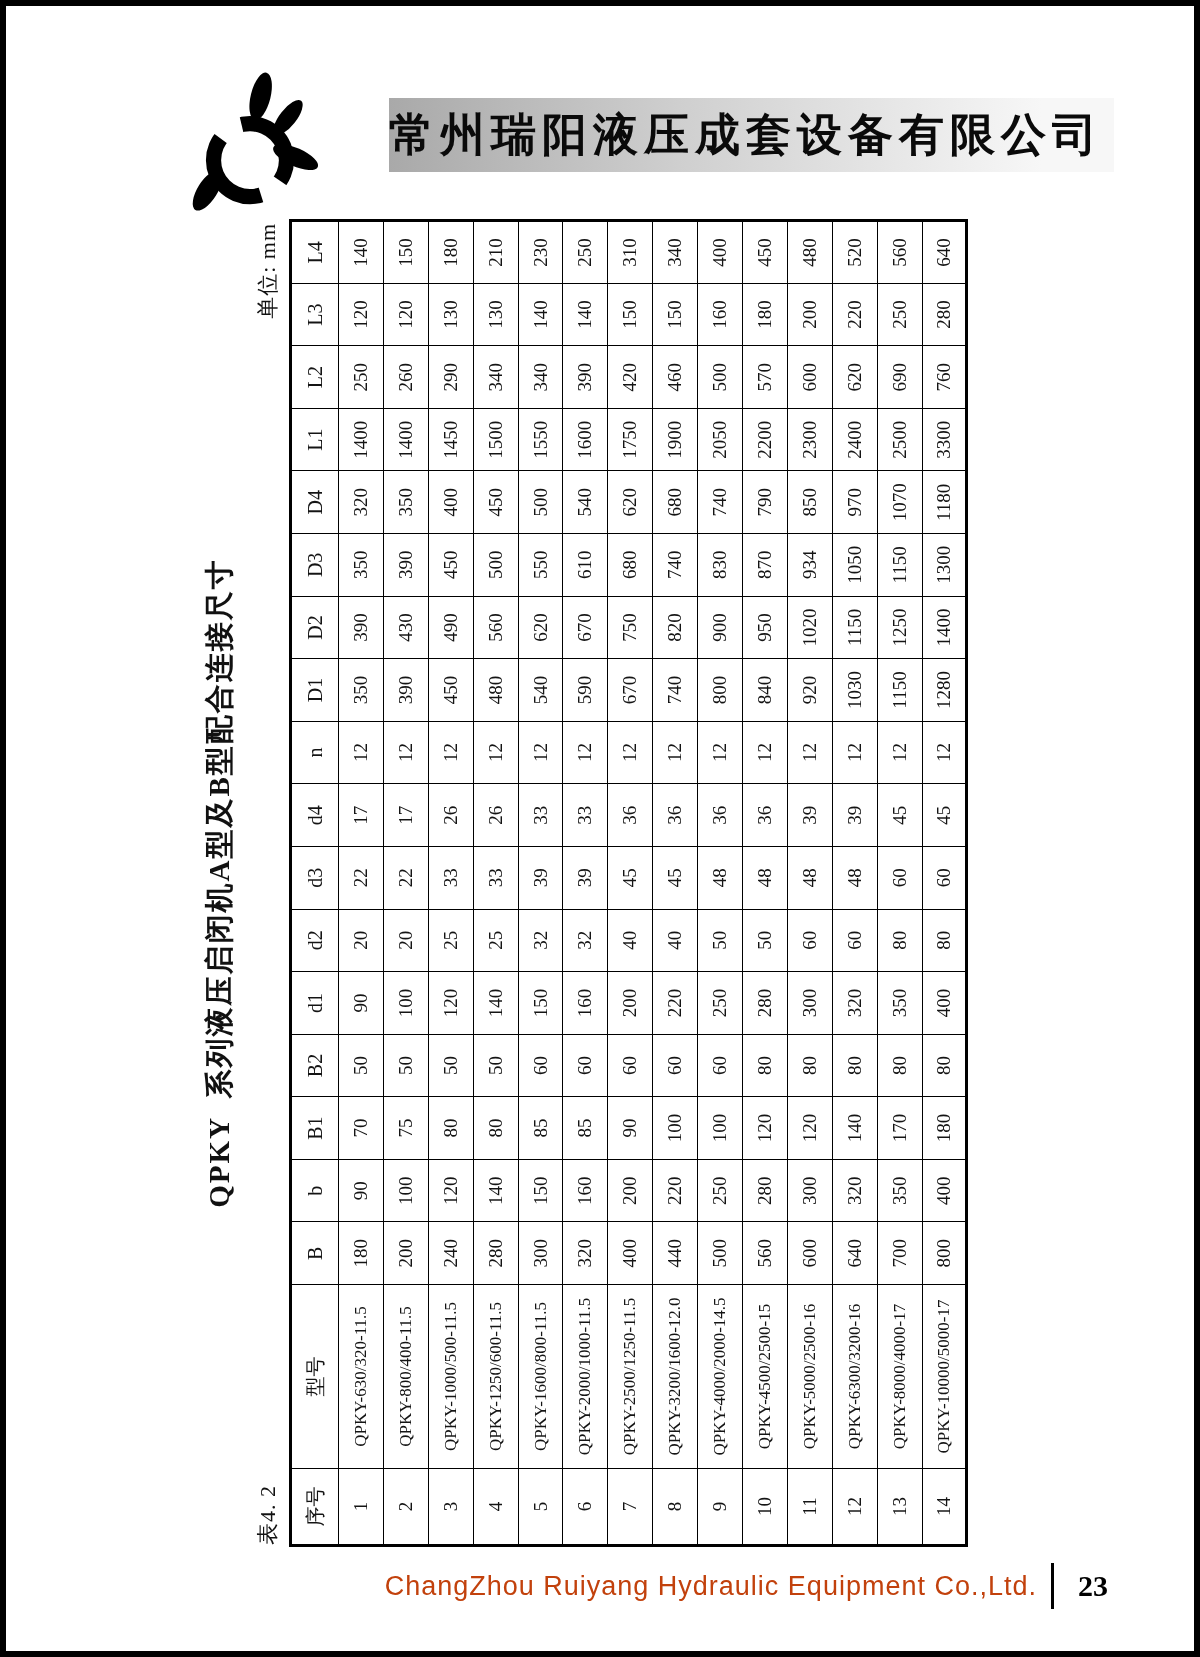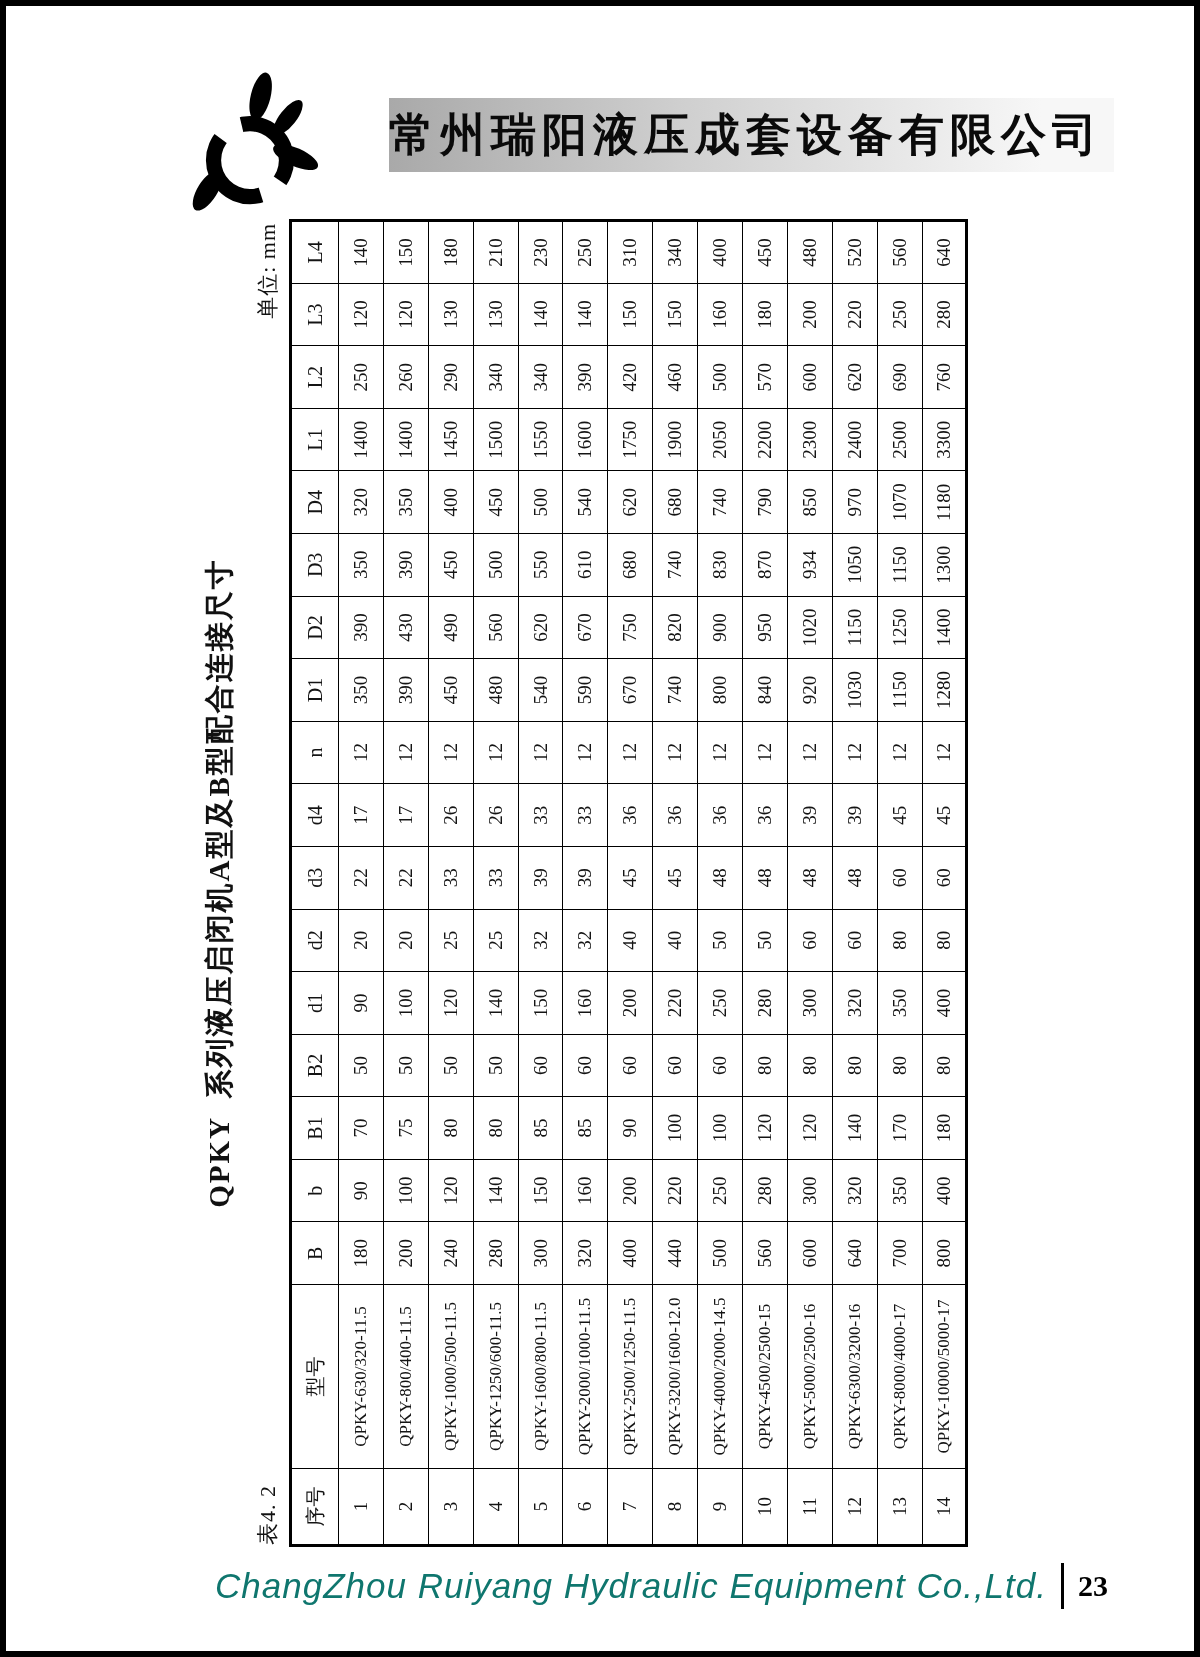--- a/index.html
+++ b/index.html
@@ -54,24 +54,24 @@
   td.c-num{font-size:19px;}
   td.c-model{font-size:17px;letter-spacing:0px;}
   td.c-seq{font-size:19px;}
   
   .footer{
     position:absolute;right:86px;bottom:42px;
     display:flex;align-items:center;gap:14px;
   }
   .footer .ftext{
     font-family:"Liberation Sans", sans-serif;
-    font-size:35px;letter-spacing:1px;color:#0f766e;white-space:nowrap;font-style:italic;
+    font-size:27px;letter-spacing:1px;color:#c2410c;white-space:nowrap;
   }
   .footer .sep{width:3px;height:46px;background:#000;}
-  .footer .pageno{font-size:30px;font-weight:bold;color:#000;}
+  .footer .pageno{font-size:30px;font-weight:bold;color:#000;margin-left:10px;}
 </style>
 </head>
 <body>
 
 <div class="page">
 
   <div class="logo">
     <svg viewBox="0 0 100 100" width="172" height="152" aria-hidden="true">
 
       <path fill="#000" fill-rule="evenodd" d="M21 58 a29 29 0 1 1 58 0 a29 29 0 1 1 -58 0 Z

